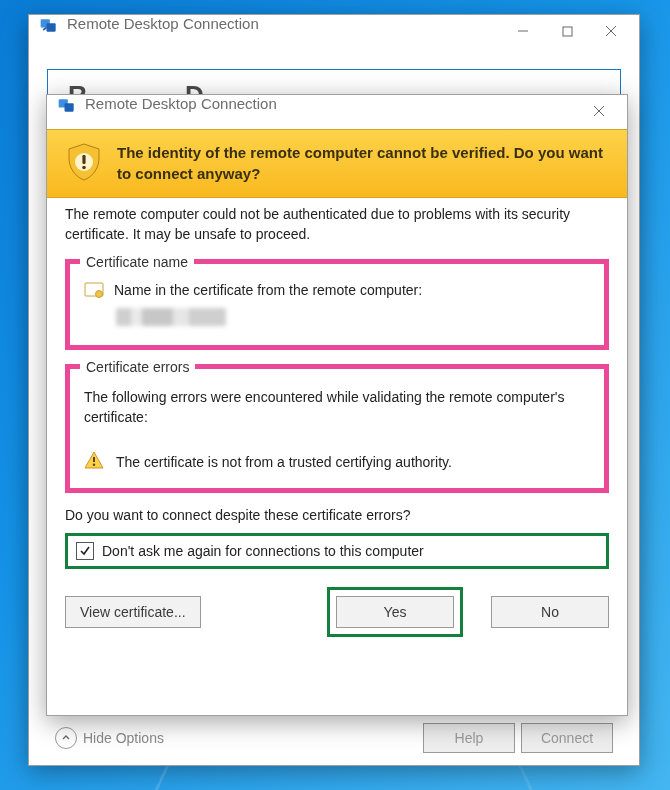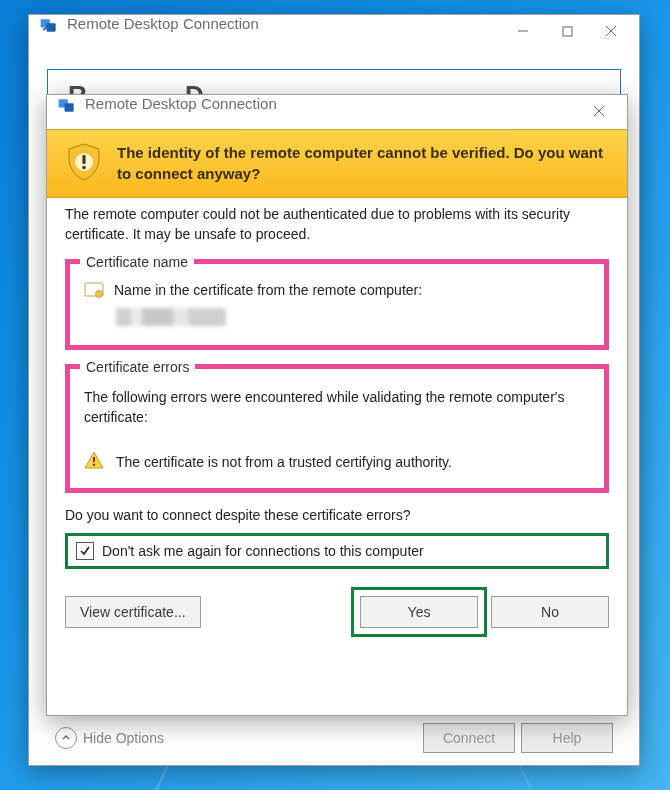--- a/index.html
+++ b/index.html
@@ -46,21 +46,21 @@
   .blurred{display:inline-block;margin:10px 0 0 32px;width:110px;height:18px;background:linear-gradient(90deg,#cfcfcf 0 14%,#eaeaea 14% 24%,#c7c7c7 24% 52%,#e6e6e6 52% 66%,#cfcfcf 66% 100%);filter:blur(2px);border-radius:2px}
 
   .err-row{display:flex;align-items:center;gap:12px;margin-top:24px}
 
   .question{margin:14px 0 10px 0}
 
   .hl{border:3px solid #15803d;padding:6px 8px;display:inline-flex;align-items:center}
   .hl.full{display:flex;width:100%;box-sizing:border-box}
   .check{width:16px;height:16px;border:1px solid #555;display:inline-flex;align-items:center;justify-content:center;margin-right:8px;background:#fff}
 
-  .actions{display:flex;align-items:center;gap:4px;margin-top:18px}
+  .actions{display:flex;align-items:center;gap:28px;margin-top:18px}
   .actions .spacer{flex:1}
   .actions .btn{min-width:118px;height:32px;background:#f2f2f2}
   .actions .hl{padding:6px}
 </style>
 </head>
 <body>
 
 <div class="desktop">
 
   <div class="win parent">
@@ -97,22 +97,22 @@
       </div>
 
       <div class="options-row">
         <span class="chev-circle">
           <svg width="10" height="10" viewBox="0 0 10 10">
               <path d="M2 6l3-3 3 3" fill="none" stroke="#6a6a6a" stroke-width="1.4"></path>
             </svg>
         </span>
         <span class="label">Hide Options</span>
         <span class="spacer"></span>
+        <button class="btn disabled">Help</button>
         <button class="btn disabled">Connect</button>
-        <button class="btn disabled">Help</button>
       </div>
     </div>
   </div>
 
   <div class="win dialog">
     <div class="titlebar">
       <span class="icon">
         <svg viewBox="0 0 24 24" width="20" height="20">
             <rect x="2" y="5" width="11" height="10" rx="1" fill="#3e8fe0"></rect>
             <rect x="9" y="10" width="11" height="10" rx="1" fill="#1e60b3"></rect>

